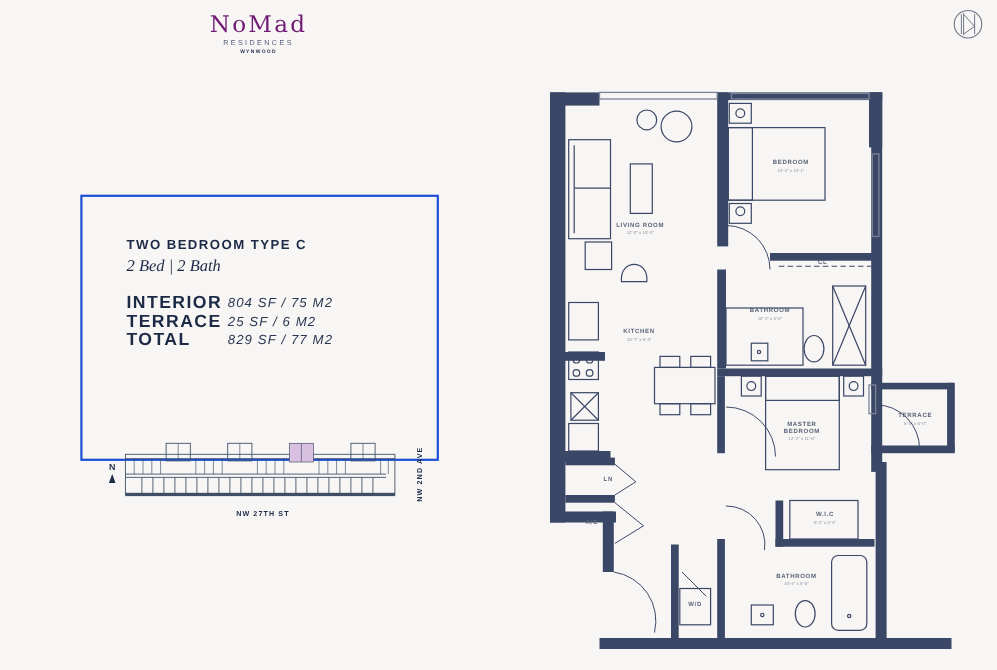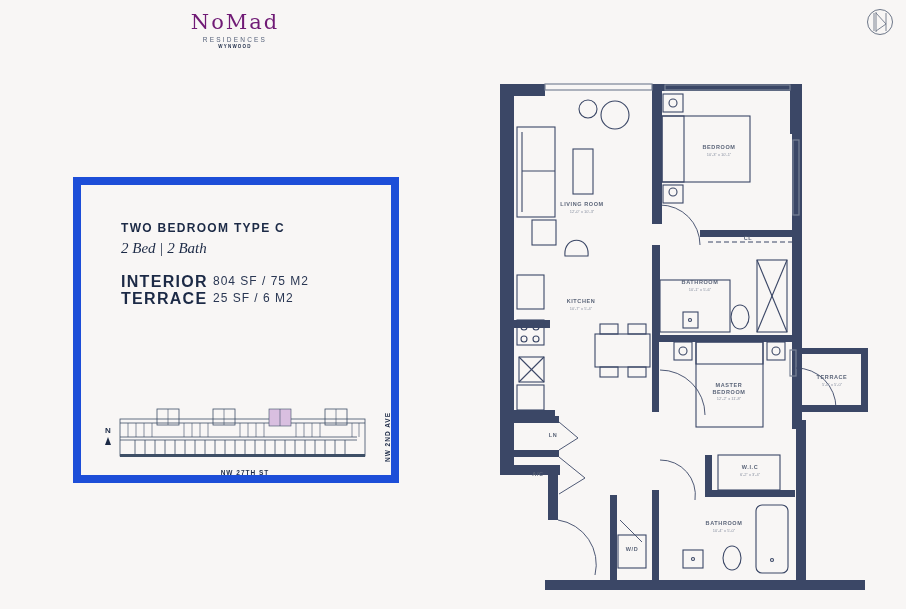--- a/index.html
+++ b/index.html
@@ -2,27 +2,27 @@
 <html><head>
 <meta charset="utf-8">
 <style>
   html, body { margin:0; padding:0; }
   body { width:906px; height:609px; background:#f8f6f5; position:relative; overflow:hidden; font-family:"Liberation Sans", sans-serif; color:#1c2a46; }
   .logo { position:absolute; left:170px; top:10px; width:130px; text-align:center; }
   .logo-main { font-family:"DejaVu Serif", serif; font-size:21px; letter-spacing:2px; color:#701a75; line-height:24px; }
   .logo-sub { font-size:6.5px; letter-spacing:2.2px; color:#55617a; line-height:8px; margin-top:2px; }
   .logo-sub2 { font-size:4.5px; letter-spacing:1.2px; font-weight:bold; color:#1c2a46; line-height:6px; }
   .mark { position:absolute; left:866px; top:8px; width:28px; height:28px; }
-  .info-box { position:absolute; left:73px; top:177px; width:326px; height:306px; border:8px solid #1d4ed8; box-sizing:border-box; }
+  .info-box { position:absolute; left:73px; top:177px; width:326px; height:242px; border:2px solid #1d4ed8; box-sizing:border-box; }
   .unit-title { position:absolute; left:40px; top:36px; font-weight:bold; font-size:12px; letter-spacing:1.3px; color:#1c2a46; }
   .unit-sub { position:absolute; left:40px; top:55px; font-family:"Liberation Serif", serif; font-style:italic; font-size:15px; color:#1c2a46; }
   .stats { position:absolute; left:40px; top:88px; }
   .stat-row { display:flex; height:17px; line-height:17px; }
   .stat-label { width:92px; font-weight:bold; font-size:16px; letter-spacing:1.3px; }
-  .stat-value { font-size:12px; letter-spacing:1px; color:#2a3753; }
+  .stat-value { font-size:12px; letter-spacing:1px; color:#2a3753;font-style:italic; }
   .keyplan { position:absolute; left:14px; top:210px; width:300px; height:90px; }
   .plan { position:absolute; left:500px; top:80px; width:380px; height:510px; }
   .lbl { font-family:"Liberation Sans", sans-serif; fill:#5a6478; font-weight:bold; letter-spacing:0.6px; }
   .dim { font-family:"Liberation Sans", sans-serif; fill:#8a92a2; }
 </style>
 </head>
 <body>
 
 <div class="logo">
   <div class="logo-main">NoMad</div>
@@ -39,20 +39,24 @@
   <div class="unit-title">TWO BEDROOM TYPE C</div>
   <div class="unit-sub">2 Bed | 2 Bath</div>
   <div class="stats">
     <div class="stat-row">
       <span class="stat-label">INTERIOR</span>
       <span class="stat-value">804 SF / 75 M2</span>
     </div>
     <div class="stat-row">
       <span class="stat-label">TERRACE</span>
       <span class="stat-value">25 SF / 6 M2</span>
+    </div>
+    <div class="stat-row">
+      <span class="stat-label">TOTAL</span>
+      <span class="stat-value">829 SF / 77 M2</span>
     </div>
   </div>
 
   <svg class="keyplan" viewBox="0 0 300 90">
 
     <g fill="none" stroke="#3e4f66" stroke-width="0.8">
       <rect x="25" y="24" width="245" height="37"></rect>
       <line x1="25" y1="28" x2="270" y2="28"></line>
       <line x1="25" y1="42" x2="262" y2="42"></line>
       <line x1="25" y1="45" x2="262" y2="45"></line>

